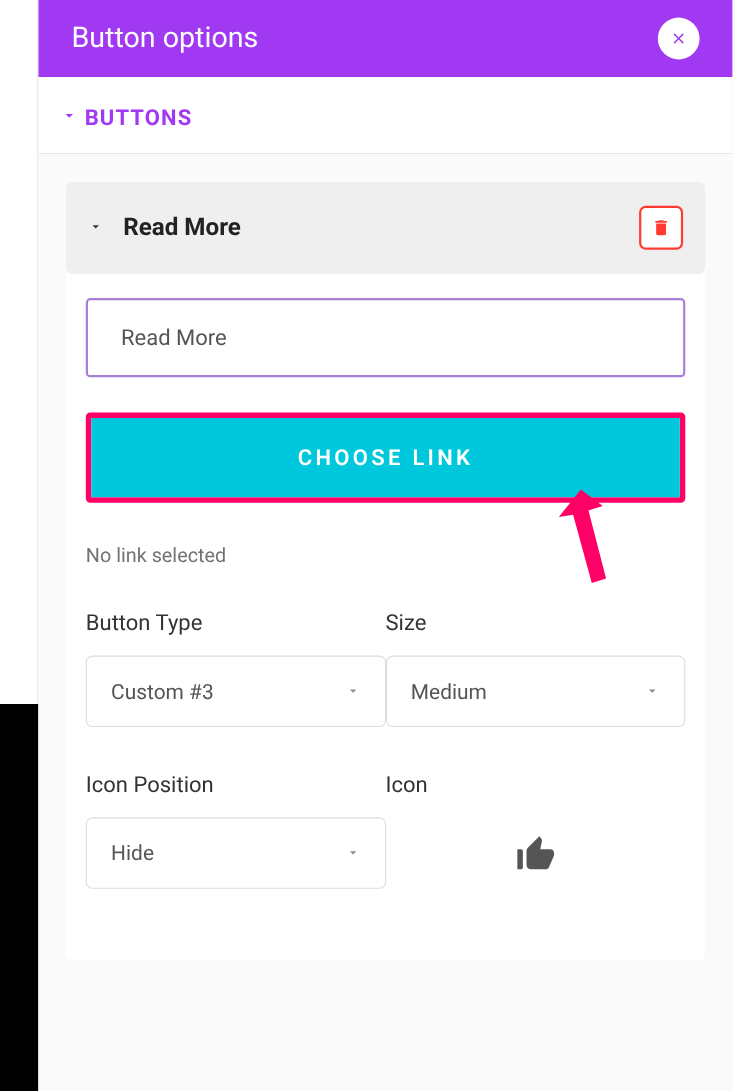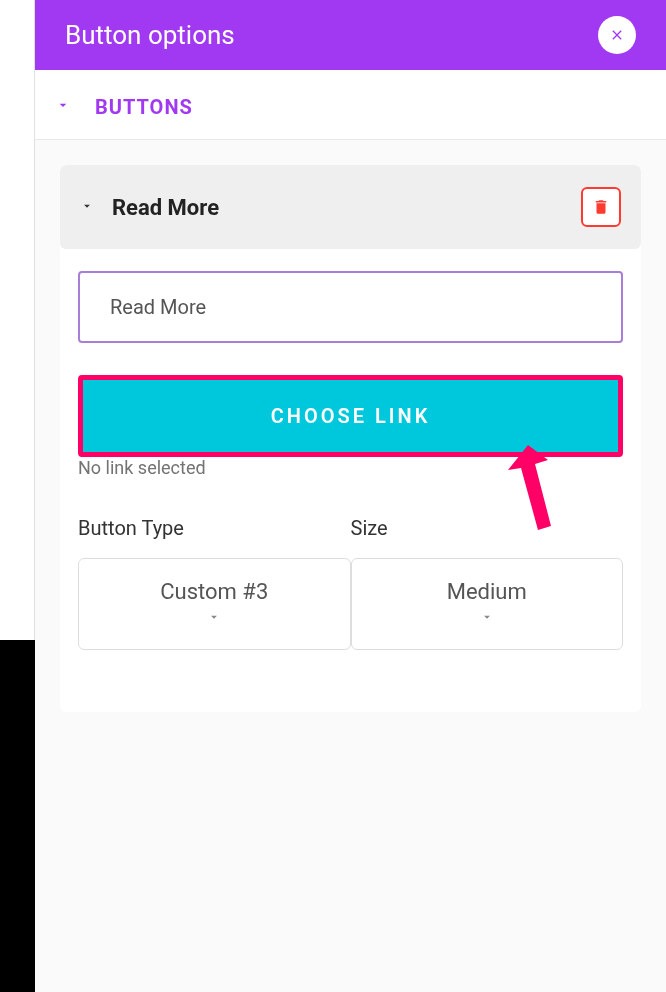--- a/index.html
+++ b/index.html
@@ -76,21 +76,21 @@
     .close-btn svg {
       width: 16px;
       height: 16px;
       fill: #a139f2;
     }
     
     .section-header {
       padding: 25px 20px 20px 20px;
       display: flex;
       align-items: center;
-      gap: 24px;
+      gap: 6px;
       border-bottom: 1px solid #e8e8e8;
     }
     
     .section-chevron {
       color: #a139f2;
     }
     
     .section-chevron svg {
       width: 16px;
       height: 16px;
@@ -178,20 +178,21 @@
       color: #555;
       border: 2px solid #a77fd6;
       border-radius: 4px;
       outline: none;
       margin-bottom: 32px;
     }
     
     .choose-link-wrapper {
       border: 5px solid #ff0066;
       border-radius: 4px;
+      margin-bottom: 38px;
       position: relative;
     }
     
     .choose-link-btn {
       width: 100%;
       background: #00c8dc;
       color: #fff;
       font-size: 20px;
       font-weight: 600;
       letter-spacing: 3px;
@@ -227,30 +228,29 @@
     .form-label {
       font-size: 20px;
       color: #333;
       margin-bottom: 18px;
       display: block;
     }
     
     .select-box {
       width: 100%;
       padding: 20px 22px;
-      font-size: 22px;
+      font-size: 19px;
       color: #555;
       border: 1px solid #ddd;
       border-radius: 6px;
       background: #fff;
       display: flex;
       justify-content: space-between;
       align-items: center;
       cursor: pointer;
-      flex-direction: column;
     }
     
     .select-chevron svg {
       width: 14px;
       height: 14px;
       fill: #888;
     }
     
     .icon-display {
       display: flex;
@@ -343,18 +343,39 @@
               <span>Medium</span>
               <span class="select-chevron">
                 <svg viewBox="0 0 24 24">
                     <path d="M7 10l5 5 5-5z"></path>
                   </svg>
               </span>
             </div>
           </div>
         </div>
         
+        <div class="form-row">
+          <div class="form-col">
+            <label class="form-label">Icon Position</label>
+            <div class="select-box">
+              <span>Hide</span>
+              <span class="select-chevron">
+                <svg viewBox="0 0 24 24">
+                    <path d="M7 10l5 5 5-5z"></path>
+                  </svg>
+              </span>
+            </div>
+          </div>
+          <div class="form-col">
+            <label class="form-label">Icon</label>
+            <div class="icon-display">
+              <svg viewBox="0 0 24 24">
+                <path d="M2 20h2c.55 0 1-.45 1-1v-9c0-.55-.45-1-1-1H2v11zm19.83-7.12c.11-.25.17-.52.17-.8V11c0-1.1-.9-2-2-2h-5.5l.92-4.65c.05-.22.02-.46-.08-.66-.23-.45-.52-.86-.88-1.22L14 2 7.59 8.41C7.21 8.79 7 9.3 7 9.83v7.84C7 18.95 8.05 20 9.34 20h8.11c.7 0 1.36-.37 1.72-.97l2.66-6.15z"></path>
+              </svg>
+            </div>
+          </div>
+        </div>
         
       </div>
     </div>
   </div>
 
 </div>
 
 </body></html>

